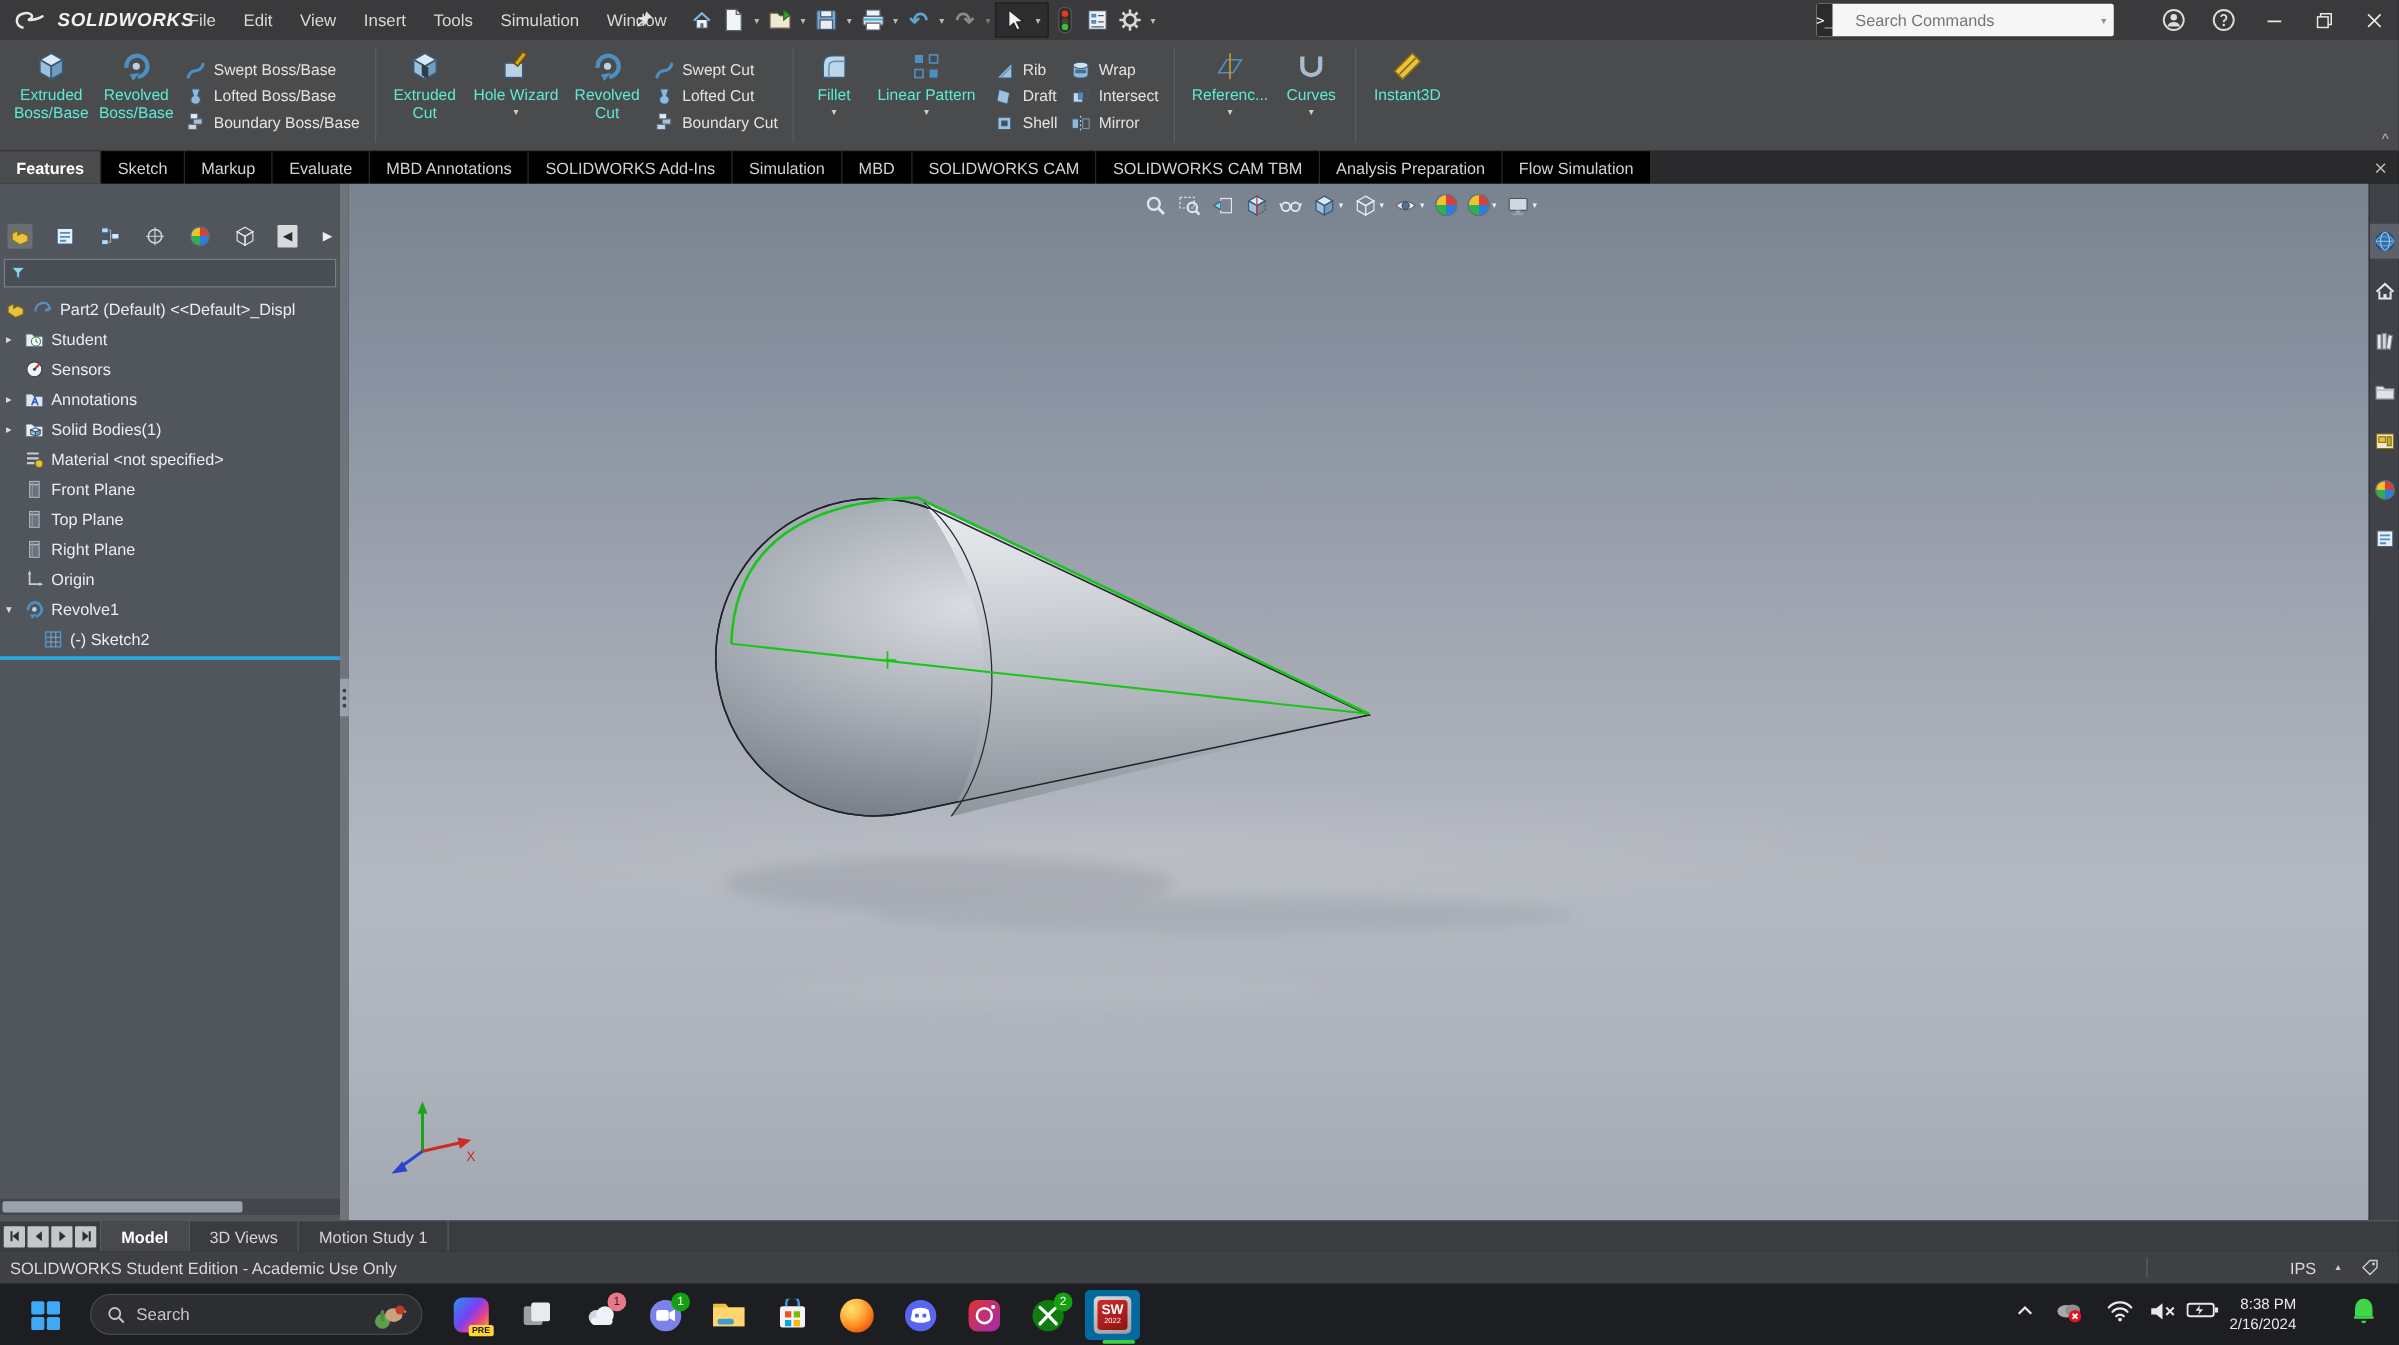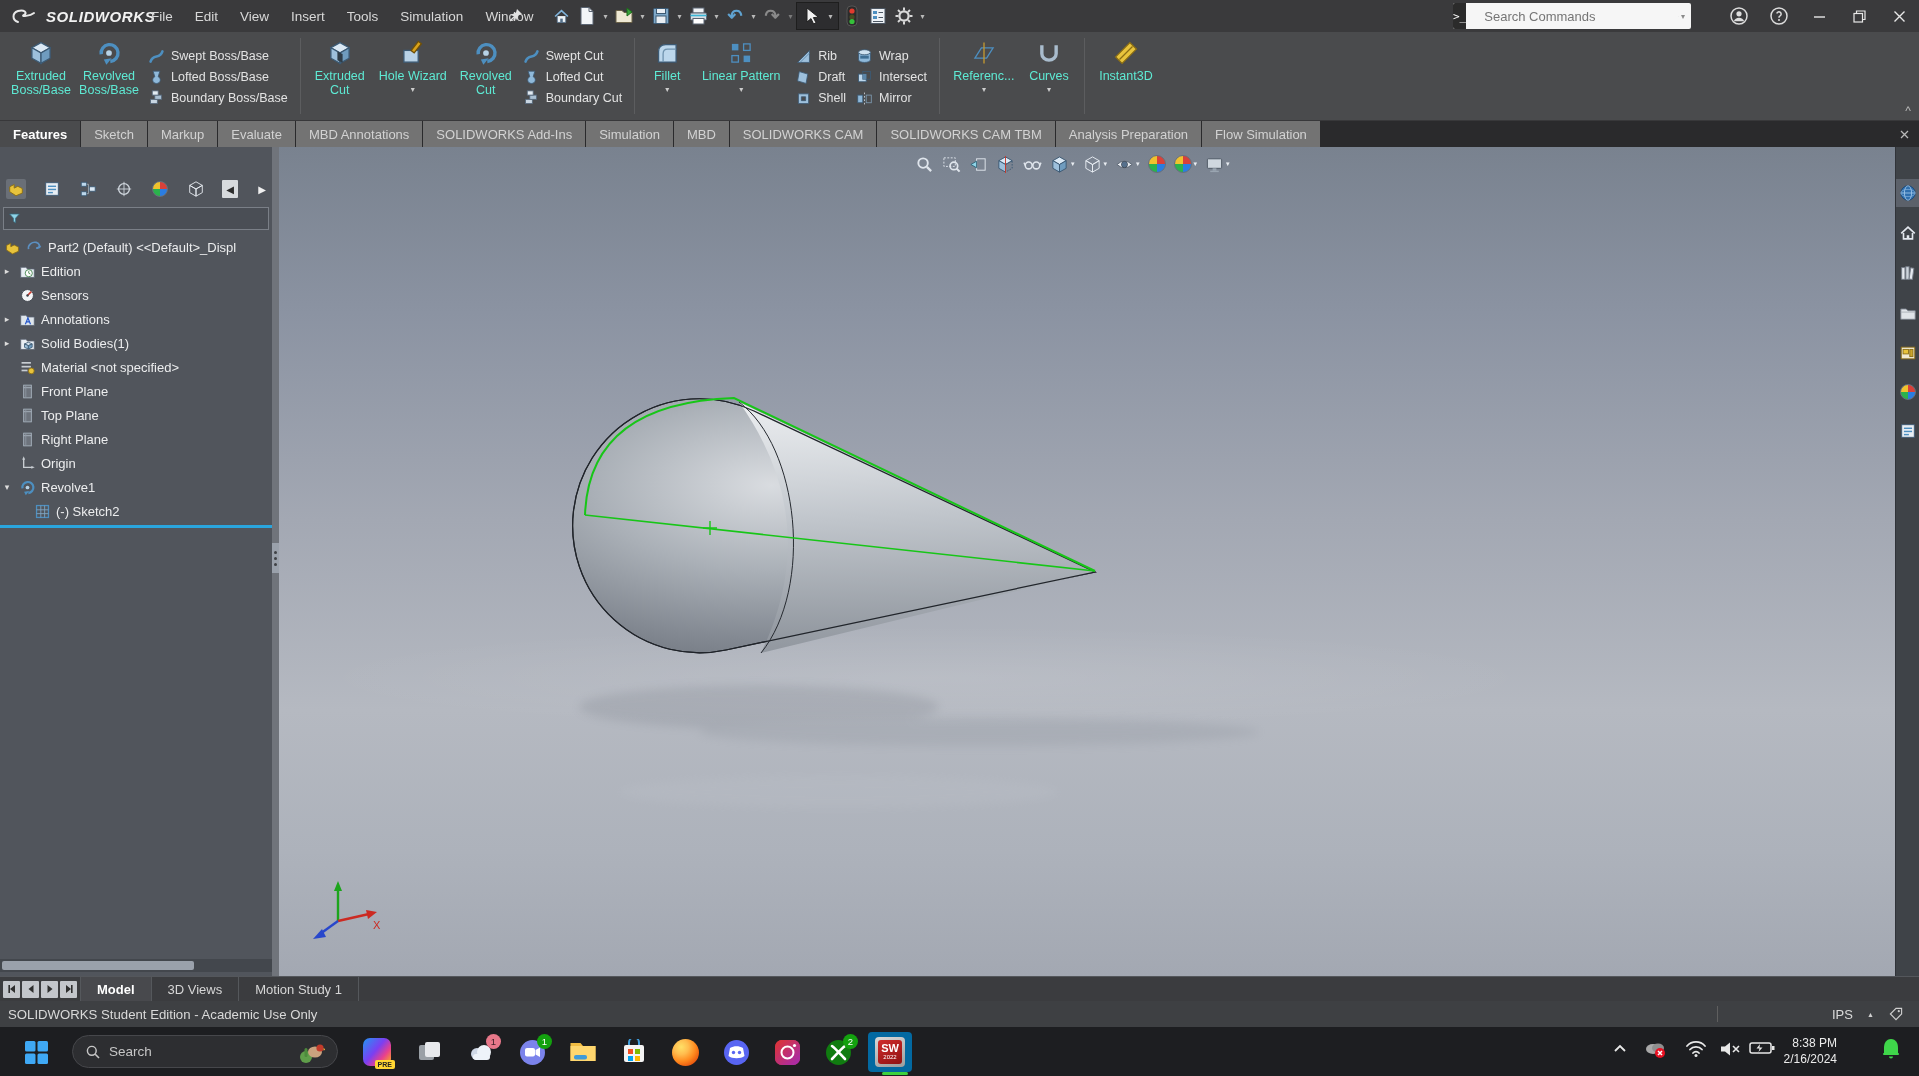--- a/index.html
+++ b/index.html
@@ -38,21 +38,21 @@
   .w64{width:66px} .w60{width:62px} .w76{width:80px} .w94{width:96px} .w70{width:72px} .w50{width:54px} .w62{width:66px} .w46{width:48px}
   .rstack { display:flex; flex-direction:column; justify-content:center; gap:4px; padding:0 4px; }
   .rrow { display:flex; align-items:center; gap:6px; }
   .rrow .rlabel { color:#e3e3e3; font-size:12.5px; white-space:nowrap; }
   .ic17 { width:17px; height:17px; }
   .ic26 { width:26px; height:26px; }
   #ribcollapse { position:absolute; right:8px; top:72px; color:#b9b9b9; font-size:12px; }
 
   
   #cmdtabs { position:absolute; left:0; top:121px; width:1919px; height:26px; background:#2a2a2c; display:flex; align-items:stretch; }
-  .ctab { padding:0 13px; display:flex; align-items:center; background:#737373; color:#d2d2d2; font-size:13px; margin-right:1px; }
+  .ctab { padding:0 13px; display:flex; align-items:center; background:#000000; color:#d2d2d2; font-size:13px; margin-right:1px; }
   .ctab.active { background:#4a4b4d; color:#ffffff; font-weight:bold; }
 
   
   #main { position:absolute; left:0; top:147px; width:1919px; height:829px; }
   #fmpanel { position:absolute; left:0; top:0; width:272px; height:829px; background:#51555c; }
   #fmtabs { position:absolute; left:6px; top:30px; height:24px; display:flex; align-items:center; gap:16px; }
   .fmtab { width:20px; height:20px; display:flex; align-items:center; justify-content:center; border-radius:2px; }
   .fmtab.active { background:#6a6f77; }
   .ovl { width:16px; height:18px; display:flex; align-items:center; justify-content:center; font-size:10px; }
   #fmfilter { position:absolute; left:3px; top:60px; width:266px; height:23px; background:#4a4e55; border:1px solid #7a7f87; display:flex; align-items:center; padding:0 3px; gap:4px; }
@@ -732,21 +732,21 @@
         <svg class="tic" viewBox="0 0 20 20">
             <path d="M3 12 C2 7 7 3 12 4 C16 5 17 9 14 10 C10 11 16 12 17 8" fill="none" stroke="#5b8fc0" stroke-width="2"></path>
           </svg>
         <span>Part2 (Default) &lt;&lt;Default&gt;_Displ</span>
       </div>
       <div class="trow">
         <span class="tarrow">▸</span>
         <svg class="tic" viewBox="0 0 20 20">
             <use href="#sym-histfolder"></use>
           </svg>
-        <span>Edition</span>
+        <span>Student</span>
       </div>
       <div class="trow">
         <span class="tarrow"></span>
         <svg class="tic" viewBox="0 0 20 20">
             <use href="#sym-sensor"></use>
           </svg>
         <span>Sensors</span>
       </div>
       <div class="trow">
         <span class="tarrow">▸</span>

